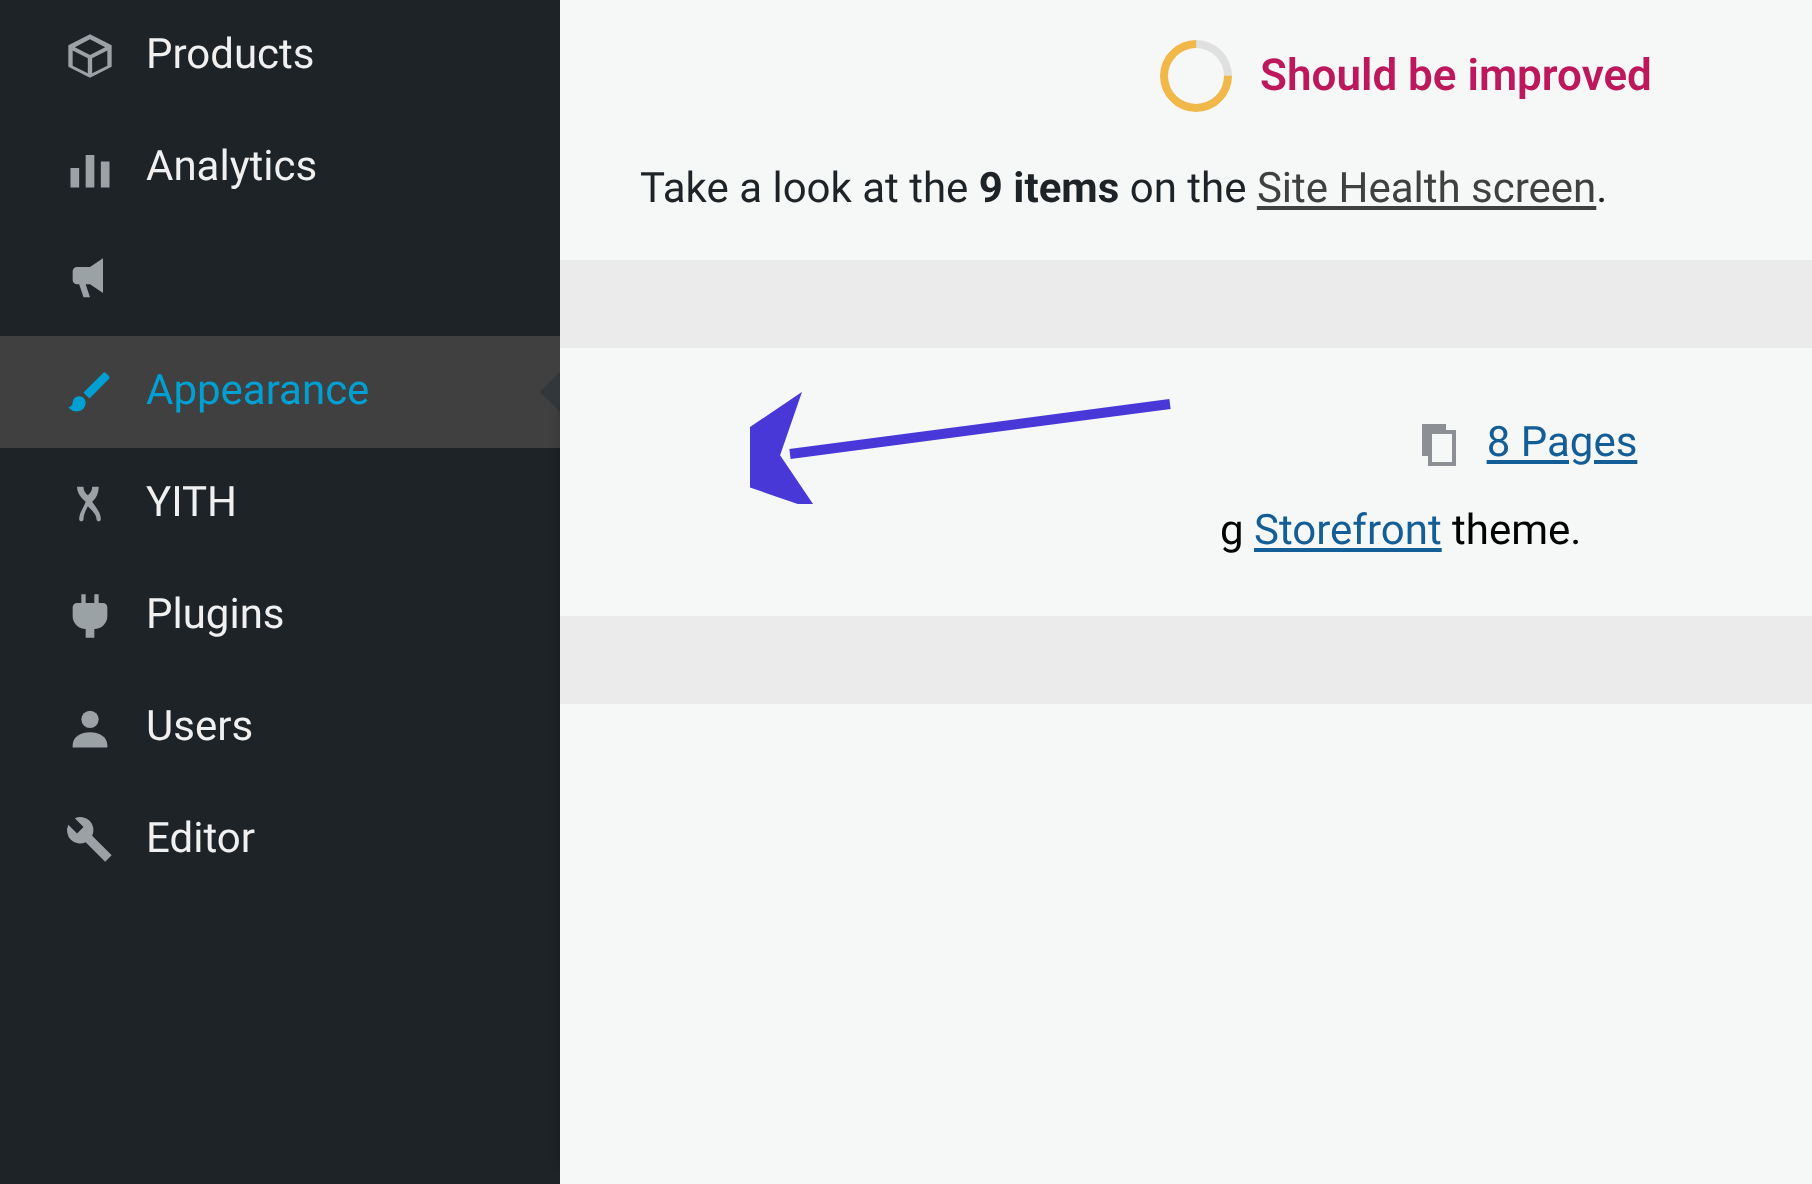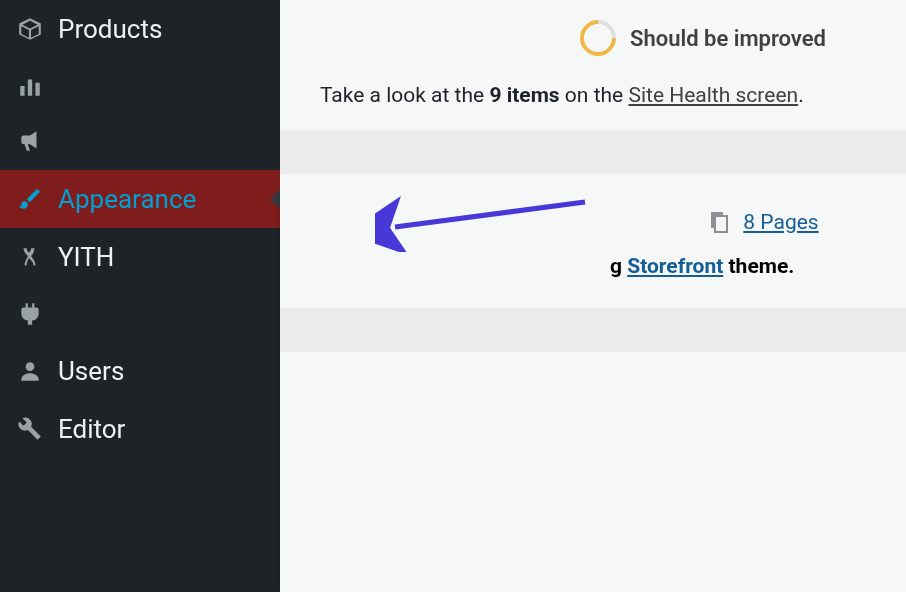--- a/index.html
+++ b/index.html
@@ -16,27 +16,27 @@
       left: 0;
       top: 0;
       width: 280px;
       height: 100%;
       background: #1d2327;
       color: #f0f0f1;
     }
     .sidebar-item {
       display: flex;
       align-items: center;
-      padding: 14px 16px;
-      font-size: 26px;
+      padding: 14px 31px;
+      font-size: 21px;
       cursor: pointer;
       position: relative;
     }
     .sidebar-item.active {
-      background: #7f1d1d;
+      background: #404040;
       color: #00a0d2;
     }
     .sidebar-item.active::after {
       content: '';
       position: absolute;
       right: 0;
       top: 50%;
       transform: translateY(-50%);
       width: 0;
       height: 0;
@@ -89,38 +89,38 @@
     }
     .health-circle {
       width: 36px;
       height: 36px;
       border: 4px solid #f0b849;
       border-top-color: #e0e0e0;
       border-radius: 50%;
       margin-right: 14px;
       transform: rotate(45deg);
     }
-    .health-text { font-size: 22px; font-weight: 600; color: #404040; }
+    .health-text { font-size: 22px; font-weight: 600; color: #be185d; }
     .desc { font-size: 21px; color: #1d2327; line-height: 1.5; margin-bottom: 18px; }
     .desc a { color: #404040; text-decoration: underline; }
     .gray-bar {
       height: 44px;
       background: #ebebeb;
       margin: 16px -40px;
     }
     .pages-row {
       display: flex;
       align-items: flex-start;
       justify-content: center;
       padding: 20px 0;
       margin-left: 340px;
     }
     .pages-icon { width: 24px; height: 24px; margin-right: 12px; color: #8c8f94; }
     .pages-link { color: #135e96; font-size: 21px; }
-    .theme-line { font-size: 21px; margin-left: 290px; font-weight: bold; }
+    .theme-line { font-size: 21px; margin-left: 290px; }
     .theme-line a { color: #135e96; text-decoration: underline; }
     .arrow {
       position: absolute;
       left: 375px;
       top: 192px;
       z-index: 100;
       pointer-events: none;
     }
   </style>
 </head>
@@ -136,20 +136,21 @@
     <span class="label">Products</span>
   </div>
   <div class="sidebar-item">
     <span class="icon">
         <svg width="26" height="26" viewBox="0 0 24 24" fill="currentColor">
           <rect x="3" y="12" width="4" height="9"></rect>
           <rect x="10" y="6" width="4" height="15"></rect>
           <rect x="17" y="9" width="4" height="12"></rect>
         </svg>
       </span>
+    <span class="label">Analytics</span>
   </div>
   <div class="sidebar-item">
     <span class="icon">
         <svg width="26" height="26" viewBox="0 0 24 24" fill="currentColor">
           <path d="M18 2l-6 4H6a2 2 0 00-2 2v4a2 2 0 002 2h1l2 6h3l-2-6h2l6 4V2z"></path>
         </svg>
       </span>
   </div>
   <div class="sidebar-item active">
     <span class="icon">
@@ -166,20 +167,21 @@
         </svg>
       </span>
     <span class="label">YITH</span>
   </div>
   <div class="sidebar-item">
     <span class="icon">
         <svg width="26" height="26" viewBox="0 0 24 24" fill="currentColor">
           <path d="M8 2v4H6a2 2 0 00-2 2v4a6 6 0 006 6v4h4v-4a6 6 0 006-6V8a2 2 0 00-2-2h-2V2h-2v4h-4V2H8z"></path>
         </svg>
       </span>
+    <span class="label">Plugins</span>
   </div>
   <div class="sidebar-item">
     <span class="icon">
         <svg width="26" height="26" viewBox="0 0 24 24" fill="currentColor">
           <circle cx="12" cy="8" r="4"></circle>
           <path d="M4 20c0-4 4-6 8-6s8 2 8 6v1H4v-1z"></path>
         </svg>
       </span>
     <span class="label">Users</span>
   </div>

